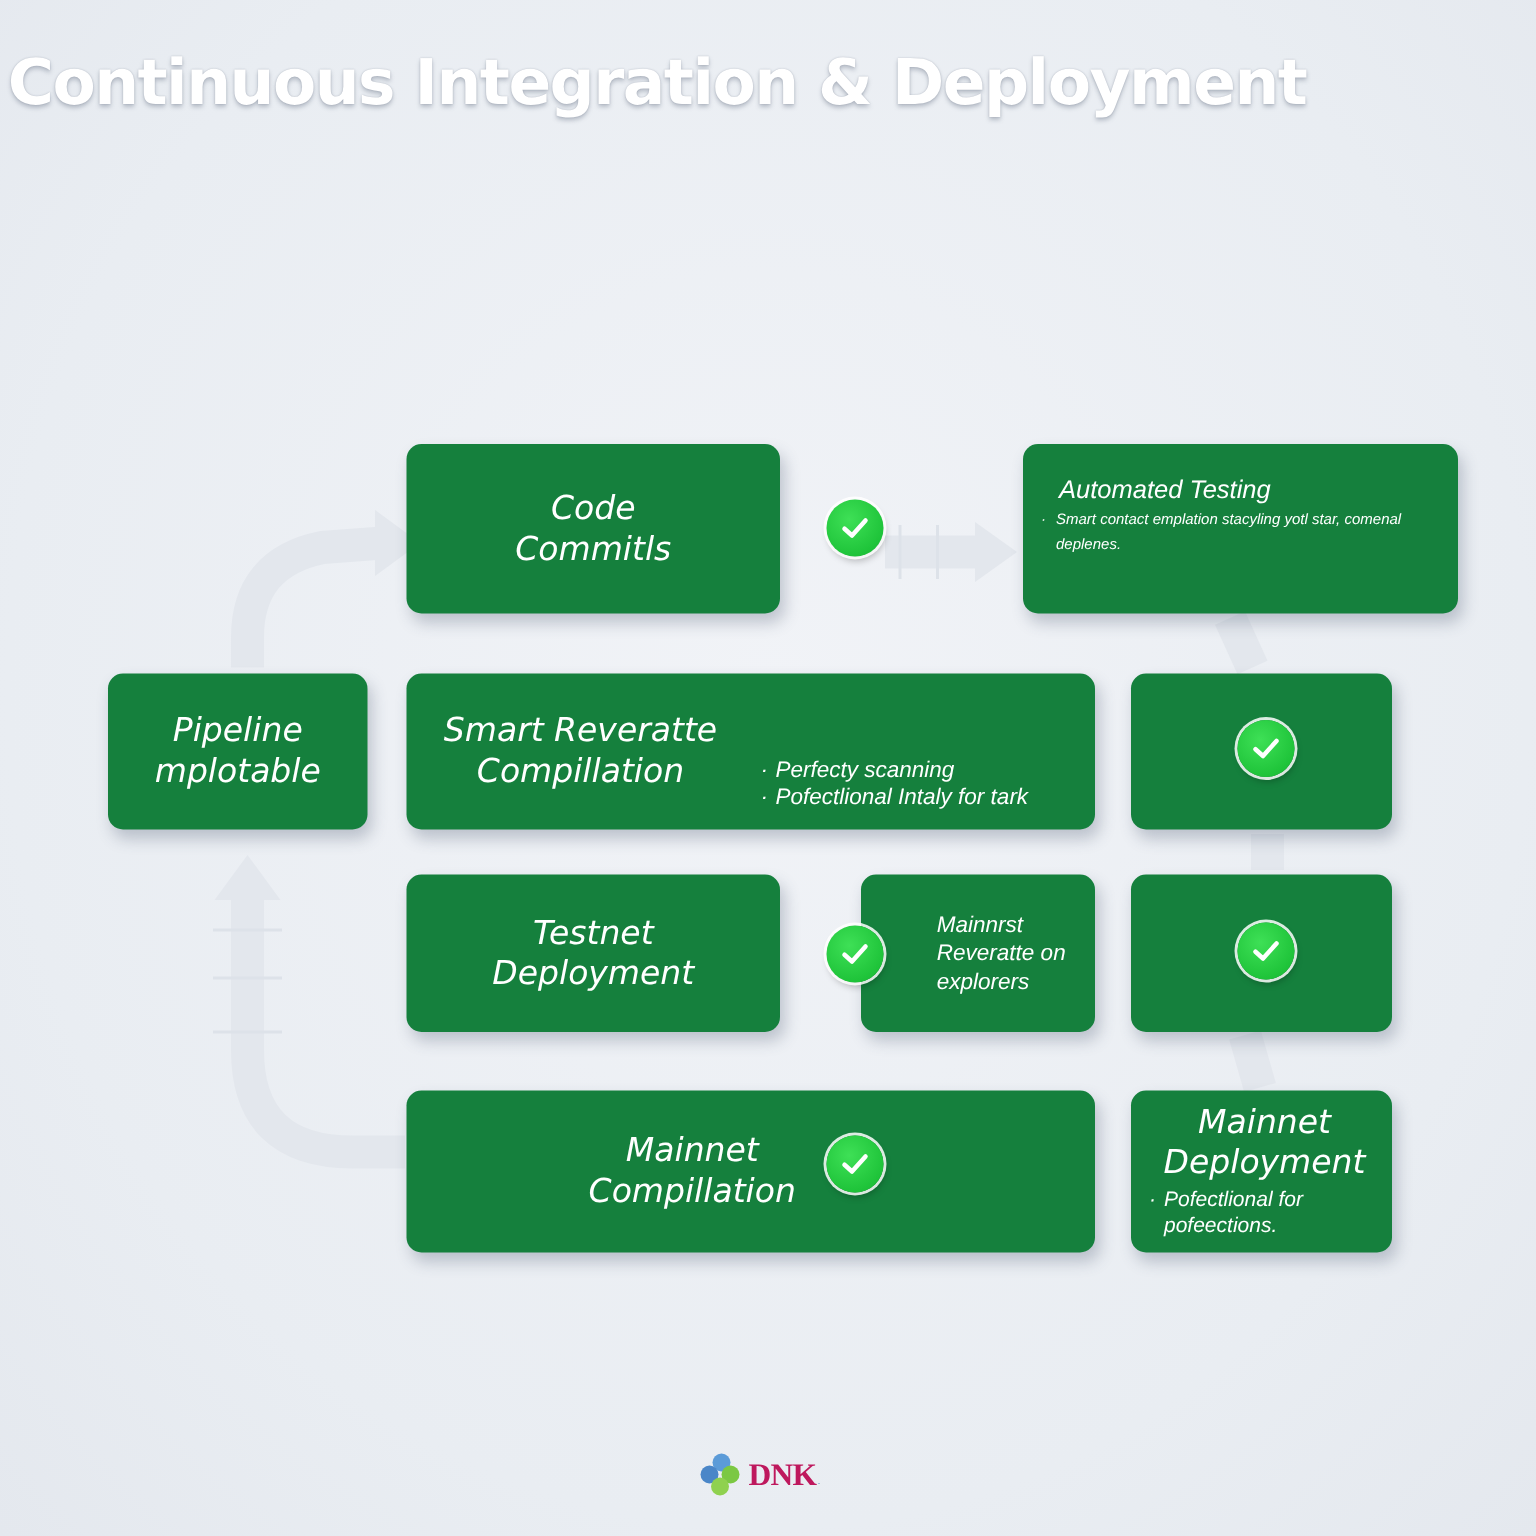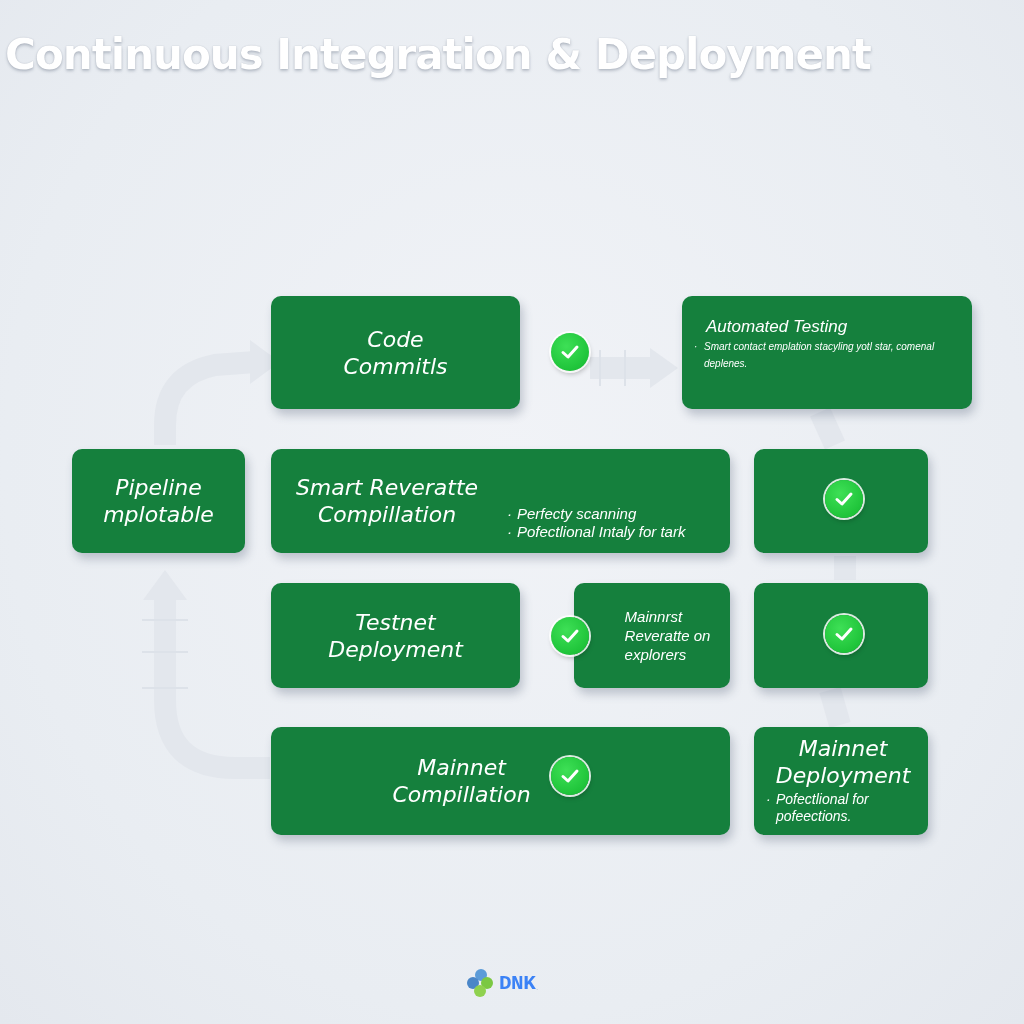--- a/index.html
+++ b/index.html
@@ -26,21 +26,21 @@
     .box .sub { font-size: 15px; line-height: 18px; }
     .check {
       position: absolute; width: 38px; height: 38px; border-radius: 50%;
       background: radial-gradient(circle at 40% 35%, #3ee056 0%, #1fc43a 70%, #18b032 100%);
       box-shadow: 0 0 0 2px rgba(255,255,255,0.85), 1px 3px 5px rgba(0,0,0,0.25);
       display: flex; align-items: center; justify-content: center;
     }
     .check svg { width: 24px; height: 24px; }
     .bg-arrows { position: absolute; left: 0; top: 0; width: 1024px; height: 1024px; }
     .logo { position: absolute; left: 466px; top: 968px; display: flex; align-items: center; }
-    .logo-text { font-family: Liberation Mono, monospace; font-weight: bold; color: #3b82f6; font-size: 21px; margin-left: 5px; letter-spacing: -0.5px; }
+    .logo-text { font-family: Liberation Serif, serif; font-weight: bold; color: #be185d; font-size: 21px; margin-left: 5px; letter-spacing: -0.5px; }
     .logo-dot { font-size: 6px; color: #4a86c8; margin-left: 1px; margin-top: 10px; }
     ul.bullets { list-style: none; margin: 0; padding: 0; }
     ul.bullets li { position: relative; padding-left: 10px; }
     ul.bullets li::before { content: "·"; position: absolute; left: 0; top: 0; }
   </style>
 </head>
 <body>
 
 <svg class="bg-arrows" viewBox="0 0 1024 1024">
   <g fill="none" stroke="#e3e7ed" stroke-width="22" stroke-linecap="butt">

